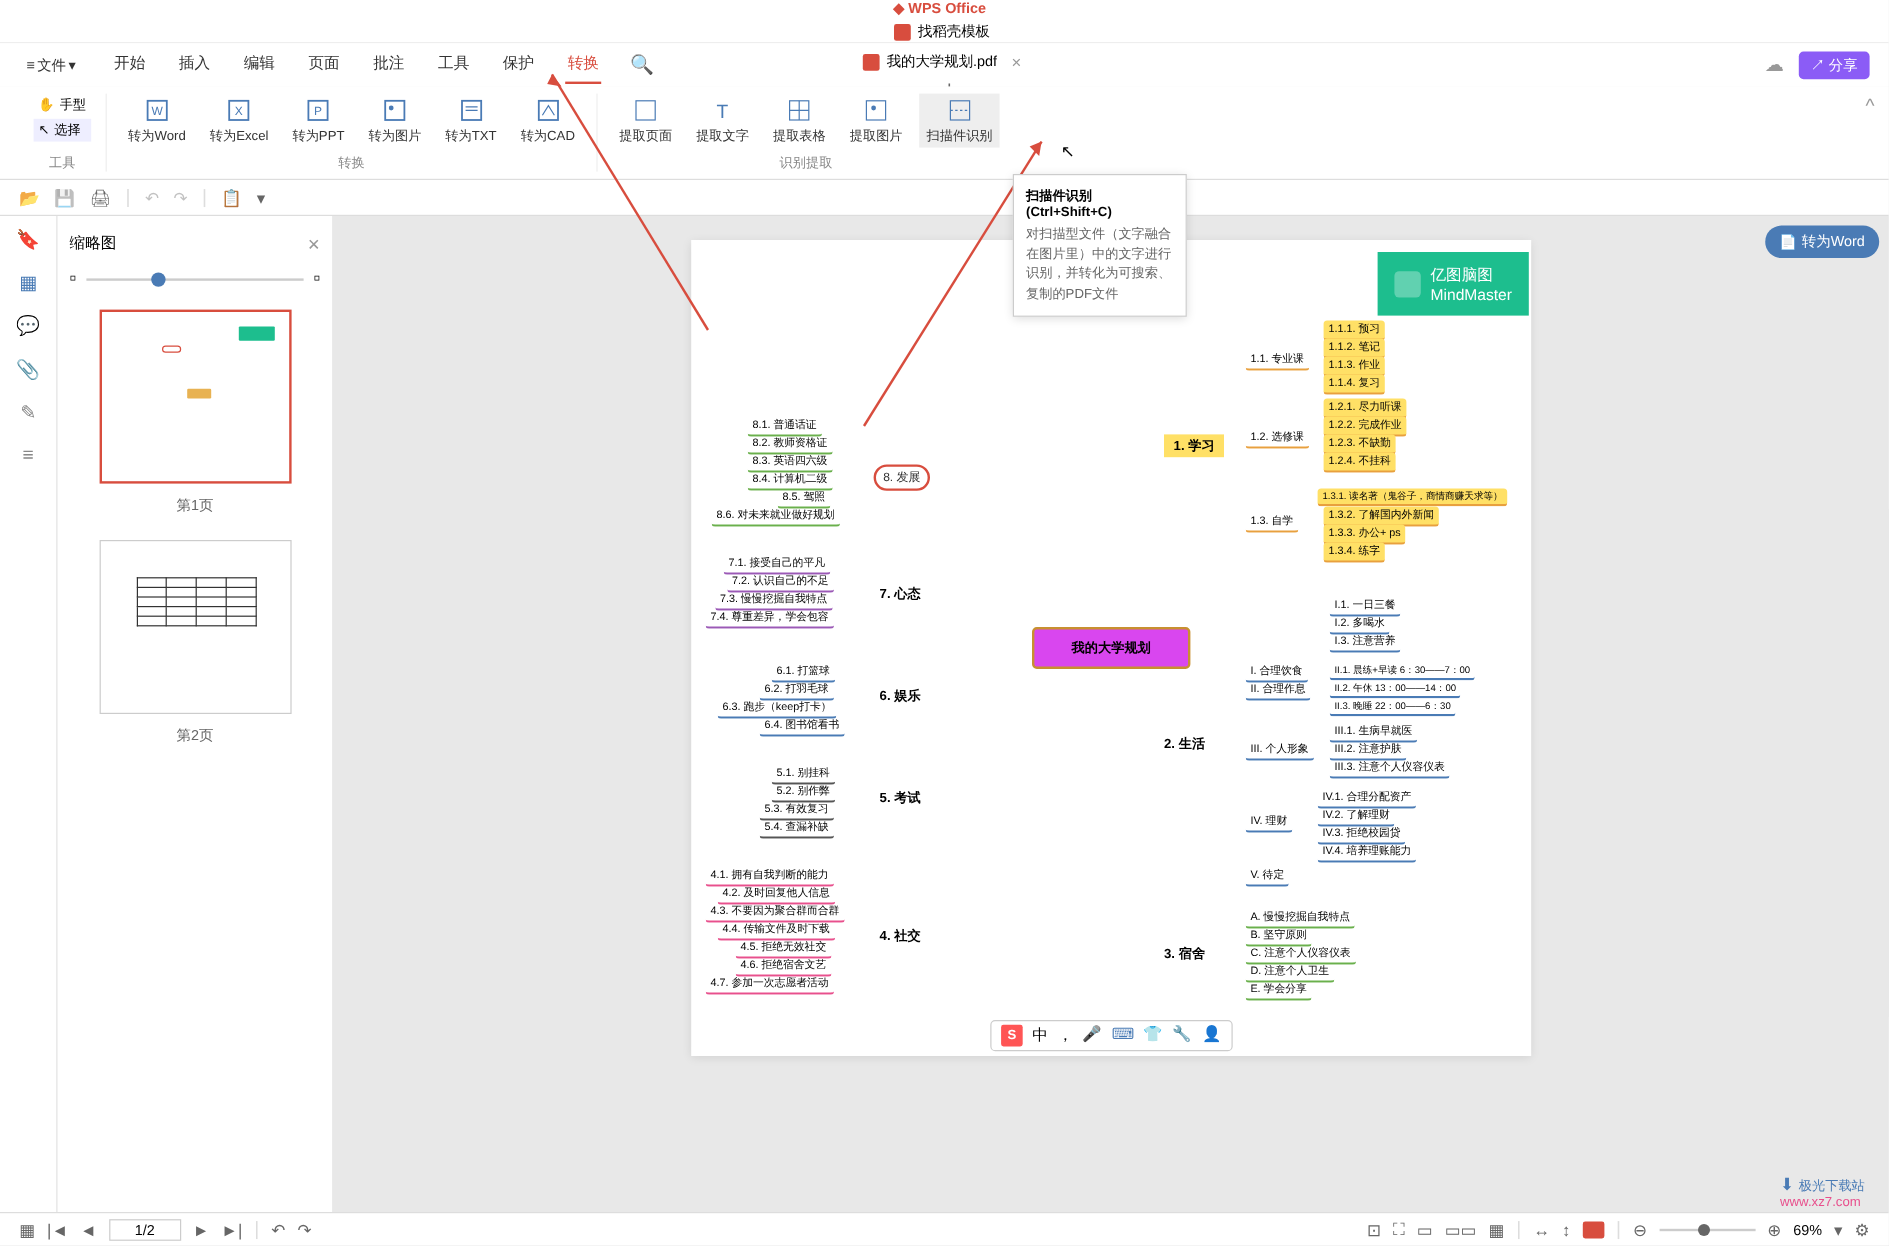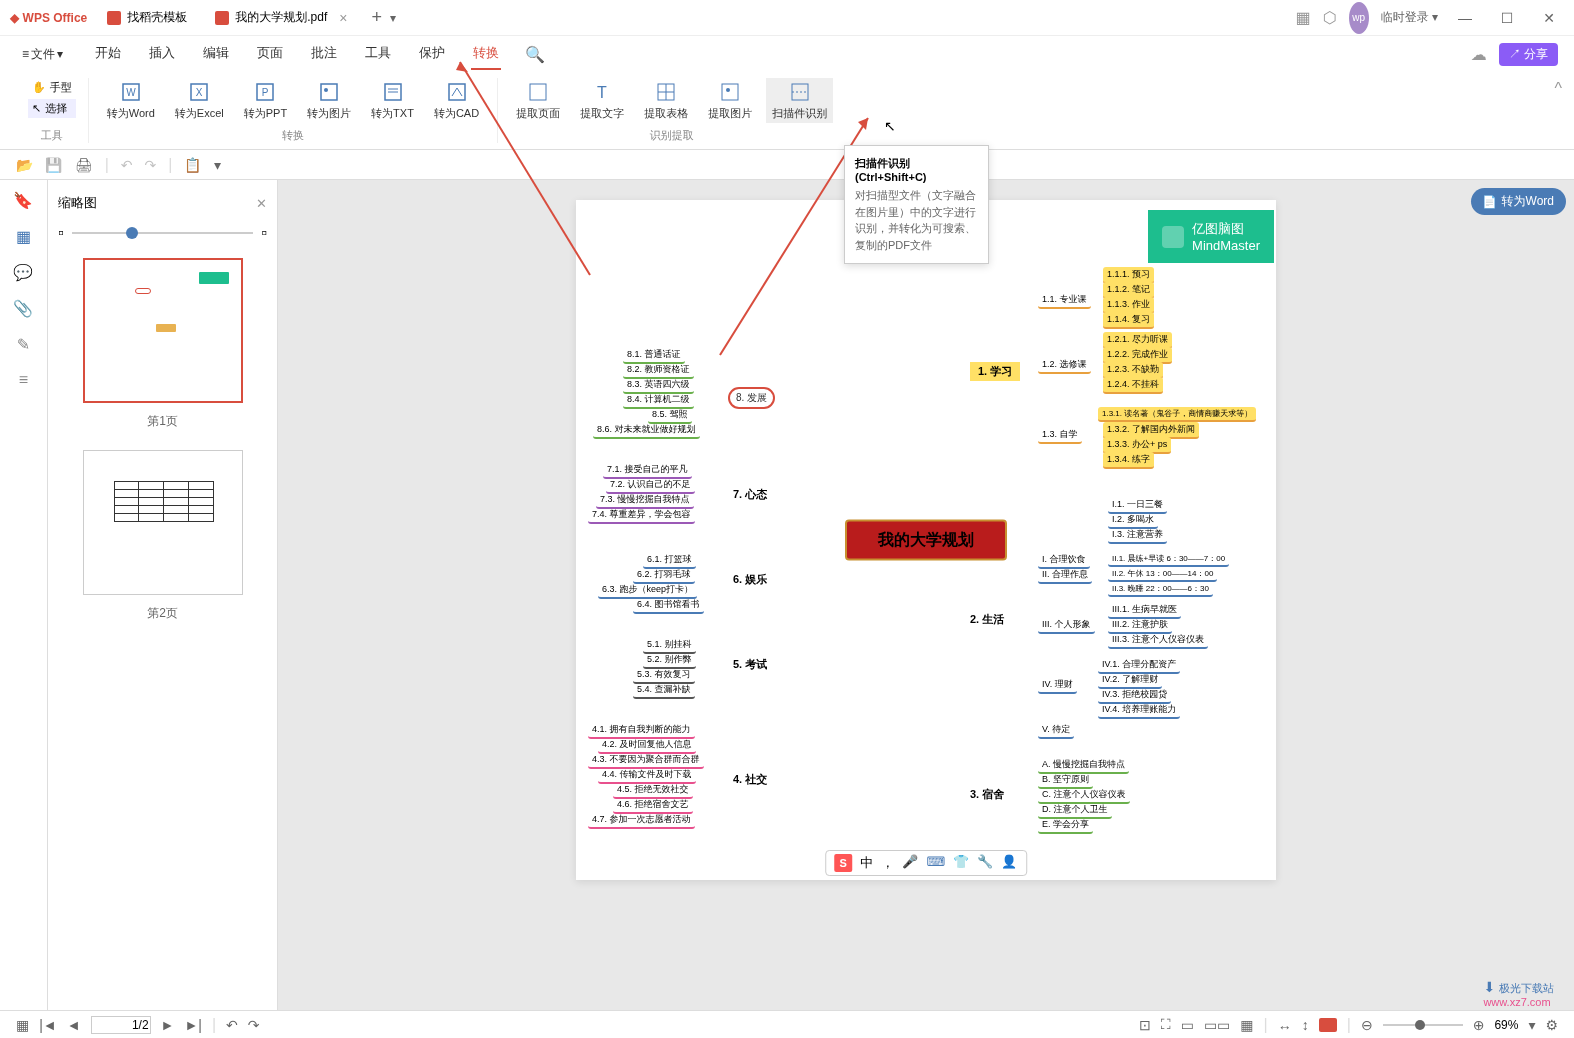--- a/index.html
+++ b/index.html
@@ -1,17 +1,17 @@
 <!DOCTYPE html>
 <html><head>
 <meta charset="utf-8">
 <style>
 *{margin:0;padding:0;box-sizing:border-box;font-family:"Microsoft YaHei",Arial,sans-serif;}
 body{background:#f5f5f5;width:1574px;height:1038px;overflow:hidden;position:relative;}
-.titlebar{height:36px;background:#fff;display:flex;align-items:center;padding:0 10px;border-bottom:1px solid #eee;}
+.titlebar{height:36px;background:#fff;display:flex;align-items:center;padding:0 10px;border-bottom:1px solid #eee;flex-direction:column;}
 .app-logo{color:#d84d3e;font-weight:bold;font-size:12px;margin-right:8px;}
 .tab{display:flex;align-items:center;padding:4px 12px;font-size:12px;margin-right:4px;cursor:pointer;border-radius:4px;}
 .tab.active{background:#fff;}
 .tab-icon{width:14px;height:14px;margin-right:6px;display:inline-block;}
 .tab-close{margin-left:12px;color:#999;font-size:14px;}
 .newtab{margin-left:8px;color:#666;font-size:18px;cursor:pointer;}
 .titlebar-right{margin-left:auto;display:flex;align-items:center;gap:12px;}
 .user-avatar{width:20px;height:32px;border-radius:50%;background:#a78bc9;color:#fff;font-size:10px;display:flex;align-items:center;justify-content:center;}
 .login-text{font-size:12px;color:#666;}
 .win-btn{width:30px;color:#666;text-align:center;font-size:14px;}
@@ -44,40 +44,40 @@
 .slider-thumb{position:absolute;left:30%;top:-5px;width:12px;height:12px;background:#4a7bb5;border-radius:50%;}
 .thumb-item{text-align:center;margin-bottom:20px;}
 .thumb-img{width:160px;height:145px;border:2px solid #d84d3e;background:#fff;margin:0 auto 10px;position:relative;overflow:hidden;}
 .thumb-img2{width:160px;height:145px;border:1px solid #ccc;background:#fff;margin:0 auto 10px;position:relative;overflow:hidden;}
 .thumb-label{font-size:12px;color:#666;}
 .canvas{flex:1;background:#e8e8e8;overflow:auto;position:relative;padding:20px;}
 .page{background:#fff;width:700px;height:680px;margin:0 auto;box-shadow:0 2px 8px rgba(0,0,0,0.1);position:relative;padding:12px;}
 .mindmaster-badge{position:absolute;top:10px;right:2px;background:#1dbe8e;color:#fff;padding:10px 14px;font-size:13px;display:flex;align-items:center;gap:8px;}
 .mm-icon{width:22px;height:22px;background:rgba(255,255,255,0.3);border-radius:4px;}
 .mindmap{position:relative;width:100%;height:100%;font-size:9px;}
-.mm-center{position:absolute;left:50%;top:50%;transform:translate(-50%,-50%);background:#b91c1c;border:2px solid #c89030;padding:8px 31px;border-radius:4px;font-size:16px;font-weight:bold;}
+.mm-center{position:absolute;left:50%;top:50%;transform:translate(-50%,-50%);background:#d946ef;border:2px solid #c89030;padding:8px 31px;border-radius:4px;font-size:11px;font-weight:bold;}
 .mm-node{position:absolute;padding:2px 6px;border-radius:3px;white-space:nowrap;font-size:10px;}
 .mm-node.red{border:2px solid #d84d3e;border-radius:12px;color:#333;background:#fff;}
 .mm-node.orange{border-bottom:2px solid #e8a03e;}
 .mm-node.green{border-bottom:2px solid #6ab04c;}
 .mm-node.blue{border-bottom:2px solid #4a7bb5;}
 .mm-node.purple{border-bottom:2px solid #9b59b6;}
 .mm-node.pink{border-bottom:2px solid #e8508d;}
 .mm-node.dark{border-bottom:2px solid #555;}
 .mm-branch{position:absolute;font-size:11px;font-weight:bold;}
 .mm-leaf{font-size:9px;padding:1px 4px;border-bottom:1px solid;}
 .tooltip{position:absolute;top:145px;left:844px;background:#fff;border:1px solid #ccc;box-shadow:0 2px 8px rgba(0,0,0,0.15);padding:10px;font-size:11px;width:145px;z-index:100;}
 .tooltip-title{font-weight:bold;margin-bottom:4px;}
 .tooltip-desc{color:#666;line-height:1.5;}
 .arrow{stroke:#d84d3e;stroke-width:2;fill:none;}
 .arrow-head{fill:#d84d3e;}
 .to-word-btn{position:absolute;top:8px;right:8px;background:#4a7bb5;color:#fff;padding:5px 12px;border-radius:14px;font-size:12px;display:flex;align-items:center;gap:4px;}
 .statusbar{height:28px;background:#fff;border-top:1px solid #ddd;display:flex;align-items:center;padding:0 16px;gap:10px;}
 .sb-icon{color:#666;font-size:14px;cursor:pointer;}
-.page-input{width:60px;border:1px solid #ccc;text-align:right;font-size:12px;padding:1px;}
+.page-input{width:60px;border:1px solid #ccc;text-align:center;font-size:12px;padding:1px;}
 .sb-right{margin-left:auto;display:flex;align-items:center;gap:10px;}
 .zoom-slider{width:80px;height:2px;background:#ccc;position:relative;}
 .zoom-thumb{position:absolute;left:40%;top:-4px;width:10px;height:10px;background:#666;border-radius:50%;}
 .red-box{background:#d84d3e;width:18px;height:14px;border-radius:2px;}
 .watermark{position:absolute;bottom:30px;right:20px;font-size:11px;color:#4a7bb5;}
 .mini-mindmap{position:absolute;inset:10px;}
 .mini-box{position:absolute;font-size:5px;padding:1px 2px;border-radius:1px;}
 .floating-bar{position:absolute;bottom:4px;left:50%;transform:translateX(-50%);background:#fff;border:1px solid #ccc;border-radius:4px;display:flex;gap:8px;padding:3px 8px;font-size:13px;}
 .sogou-icon{background:#f55;color:#fff;width:18px;height:18px;border-radius:2px;display:flex;align-items:center;justify-content:center;font-size:11px;font-weight:bold;}
 .thumb-table{position:absolute;top:30px;left:30px;width:100px;border-collapse:collapse;}

